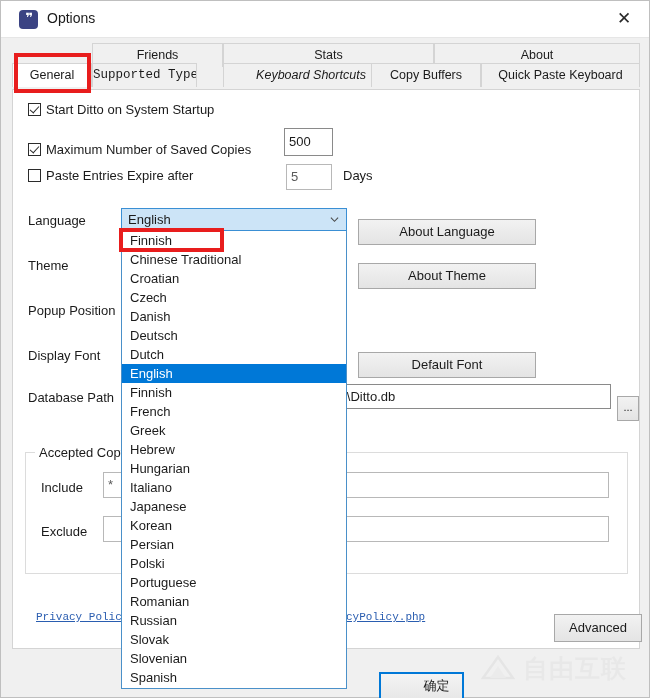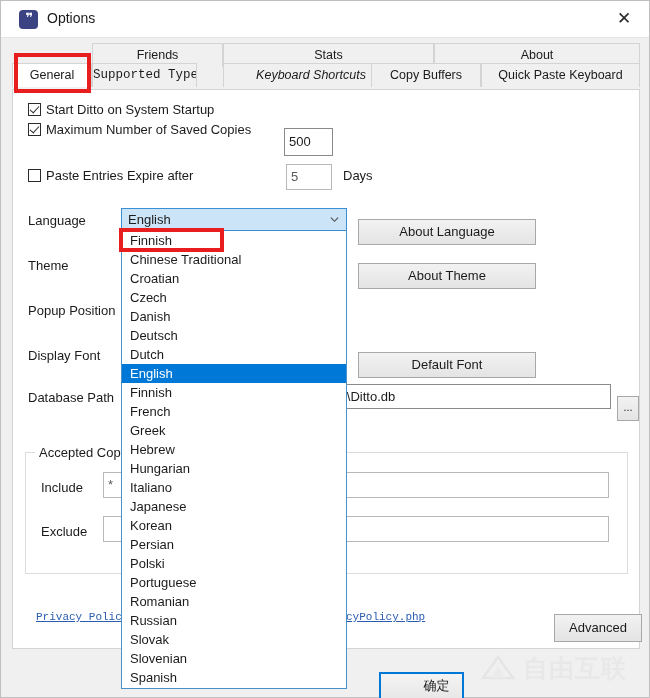--- a/index.html
+++ b/index.html
@@ -349,21 +349,21 @@
       <div class="tab t-quick">Quick Paste Keyboard</div>
     </div>
   </div>
 
   <div class="panel">
 
     <div class="chk-row" style="top:12px;">
       <span class="chk checked"></span><span class="chk-label">Start Ditto on System Startup</span>
     </div>
 
-    <div class="chk-row" style="top:32px;">
+    <div class="chk-row" style="top:52px;">
       <span class="chk checked"></span><span class="chk-label">Maximum Number of Saved Copies</span>
     </div>
     <div class="tinput" style="left:271px; top:38px; width:49px; height:28px; line-height:22px;">500</div>
 
     <div class="chk-row" style="top:78px;">
       <span class="chk"></span><span class="chk-label">Paste Entries Expire after</span>
     </div>
     <div class="tinput light" style="left:273px; top:74px; width:46px; height:26px; line-height:20px;">5</div>
     <div class="flabel" style="left:330px; top:78px;">Days</div>
 

